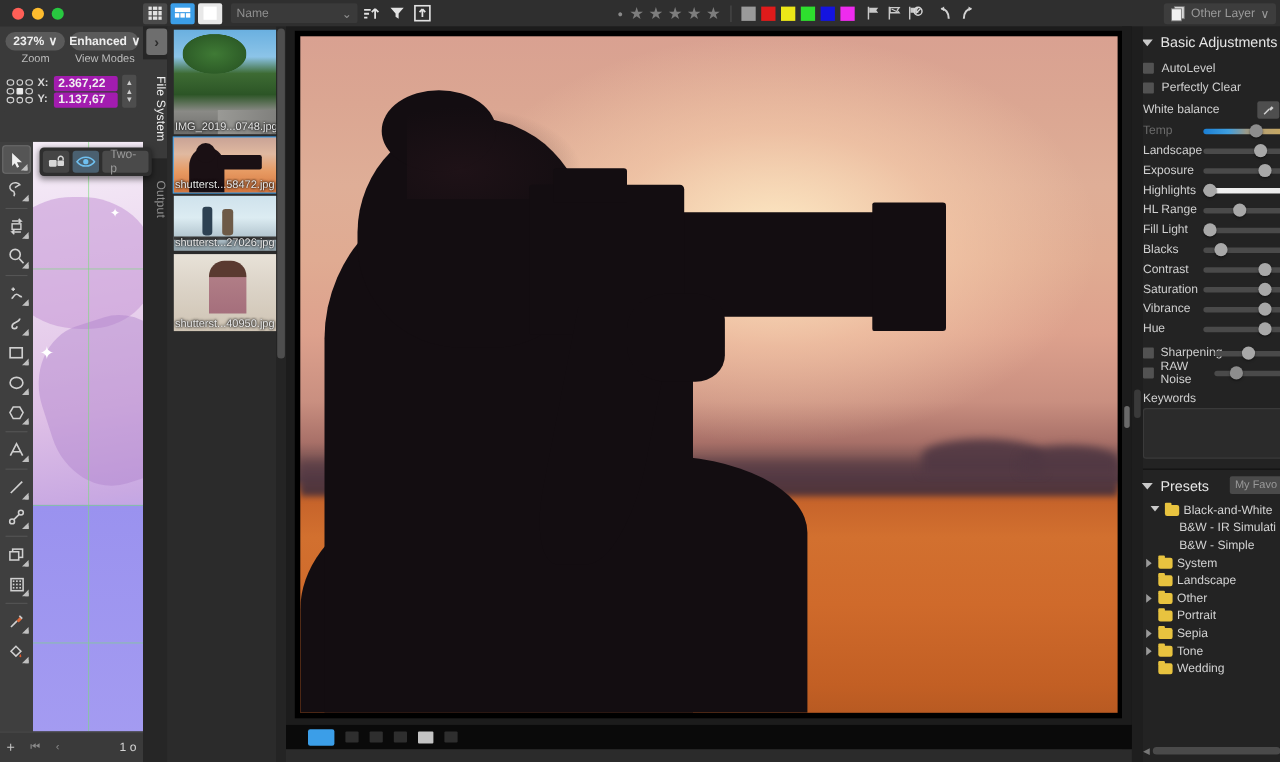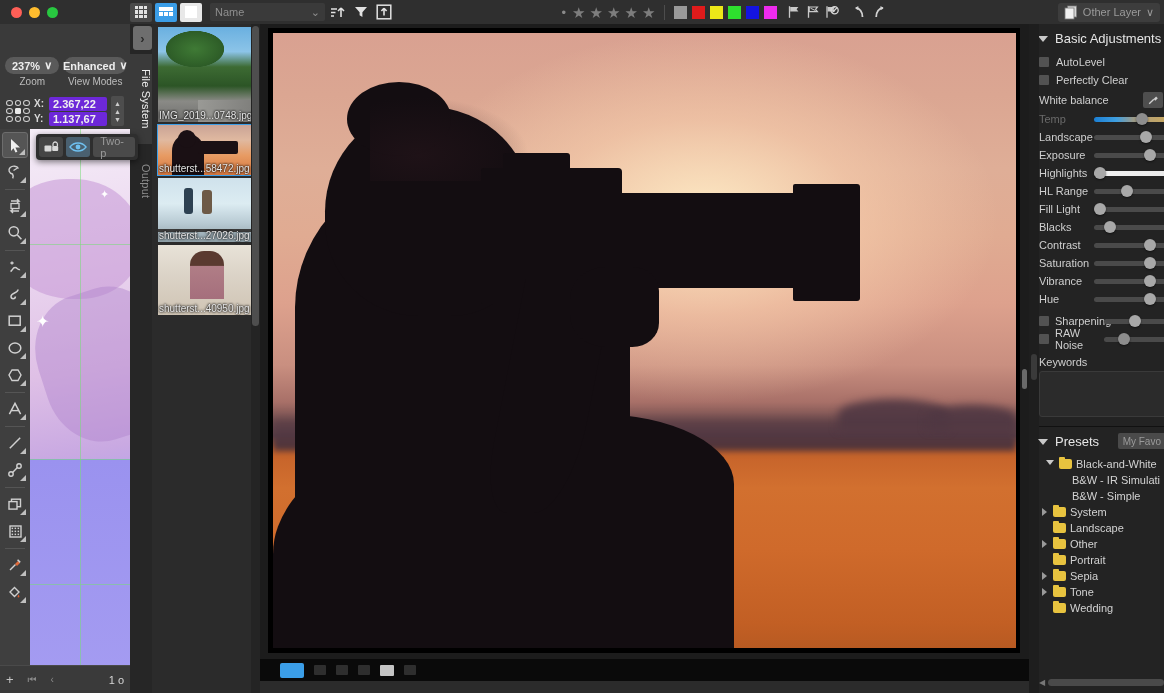--- a/index.html
+++ b/index.html
@@ -68,41 +68,40 @@
   
   .leftcol {
     position:absolute; left:0; top:24px; width:130px; height:669px;
     background:#3a3a3a;
   }
   .zoomrow { display:flex; align-items:center; padding:5px 4px 0 5px; gap:5px; }
   .pill {
     background:#5a5a5a; border-radius:9px; height:17px; display:flex; align-items:center;
     justify-content:center; gap:4px; color:#eee; font-size:11px; font-weight:bold; cursor:pointer;
     padding:0 7px;
-    margin-top:28px;
   }
   .pill.zoompill { width:55px; }
   .pill.viewpill { width:62px; font-weight:bold; }
   .cap { display:flex; padding:2px 4px 4px 5px; gap:5px; }
   .cap span { font-size:10px; color:#bdbdbd; text-align:center; }
   .cap .c1 { width:55px; }
   .cap .c2 { width:62px; }
 
   .coordbox {
     margin:2px 4px 0 4px; background:#3a3a3a; display:flex; align-items:center; gap:4px;
     padding:3px 2px;
   }
   .dotgrid { width:24px; height:22px; display:grid; grid-template-columns:repeat(3,1fr); grid-template-rows:repeat(3,1fr); gap:2px; }
   .dotgrid i { border:1.2px solid #d2d2d2; border-radius:50%; }
   .dotgrid i.fill { background:#e8e8e8; border-radius:1px; border-color:#e8e8e8; }
   .coords { flex:1; }
   .crow { display:flex; align-items:center; gap:4px; height:15px; }
   .crow .k { font-size:10px; font-weight:bold; color:#d8d8d8; width:11px; }
   .crow .v {
-    flex:1; background:#6d28d9; border-radius:2px; height:14px; line-height:14px;
+    flex:1; background:#a21caf; border-radius:2px; height:14px; line-height:14px;
     padding:0 4px; font-size:11px; font-weight:bold; color:#f0f0f0;
   }
   .spin { display:flex; flex-direction:column; align-items:center; justify-content:center;
     width:13px; height:30px; background:#4d4d4d; border-radius:2px; gap:3px; cursor:pointer; }
   .spin span { font-size:7px; color:#ccc; line-height:5px; }
 
   
   .toolrail {
     position:absolute; left:0; top:105px; width:30px; bottom:28px;
     background:#3f3f3f; display:flex; flex-direction:column; align-items:center; padding-top:3px;
@@ -712,21 +711,21 @@
       <span class="cap">IMG_2019...0748.jpg</span>
     </div>
     <div class="thumb sel" style="height:50px">
       <span class="img t2">
         <span class="sil"></span>
         <span class="head"></span>
         <span class="lens"></span>
       </span>
       <span class="cap">shutterst...58472.jpg</span>
     </div>
-    <div class="thumb" style="height:64px">
+    <div class="thumb" style="height:50px">
       <span class="img t3">
         <span class="fig1"></span>
         <span class="fig2"></span>
         <span class="rail"></span>
       </span>
       <span class="cap">shutterst...27026.jpg</span>
     </div>
     <div class="thumb" style="height:70px">
       <span class="img t4">
         <span class="person"></span>

